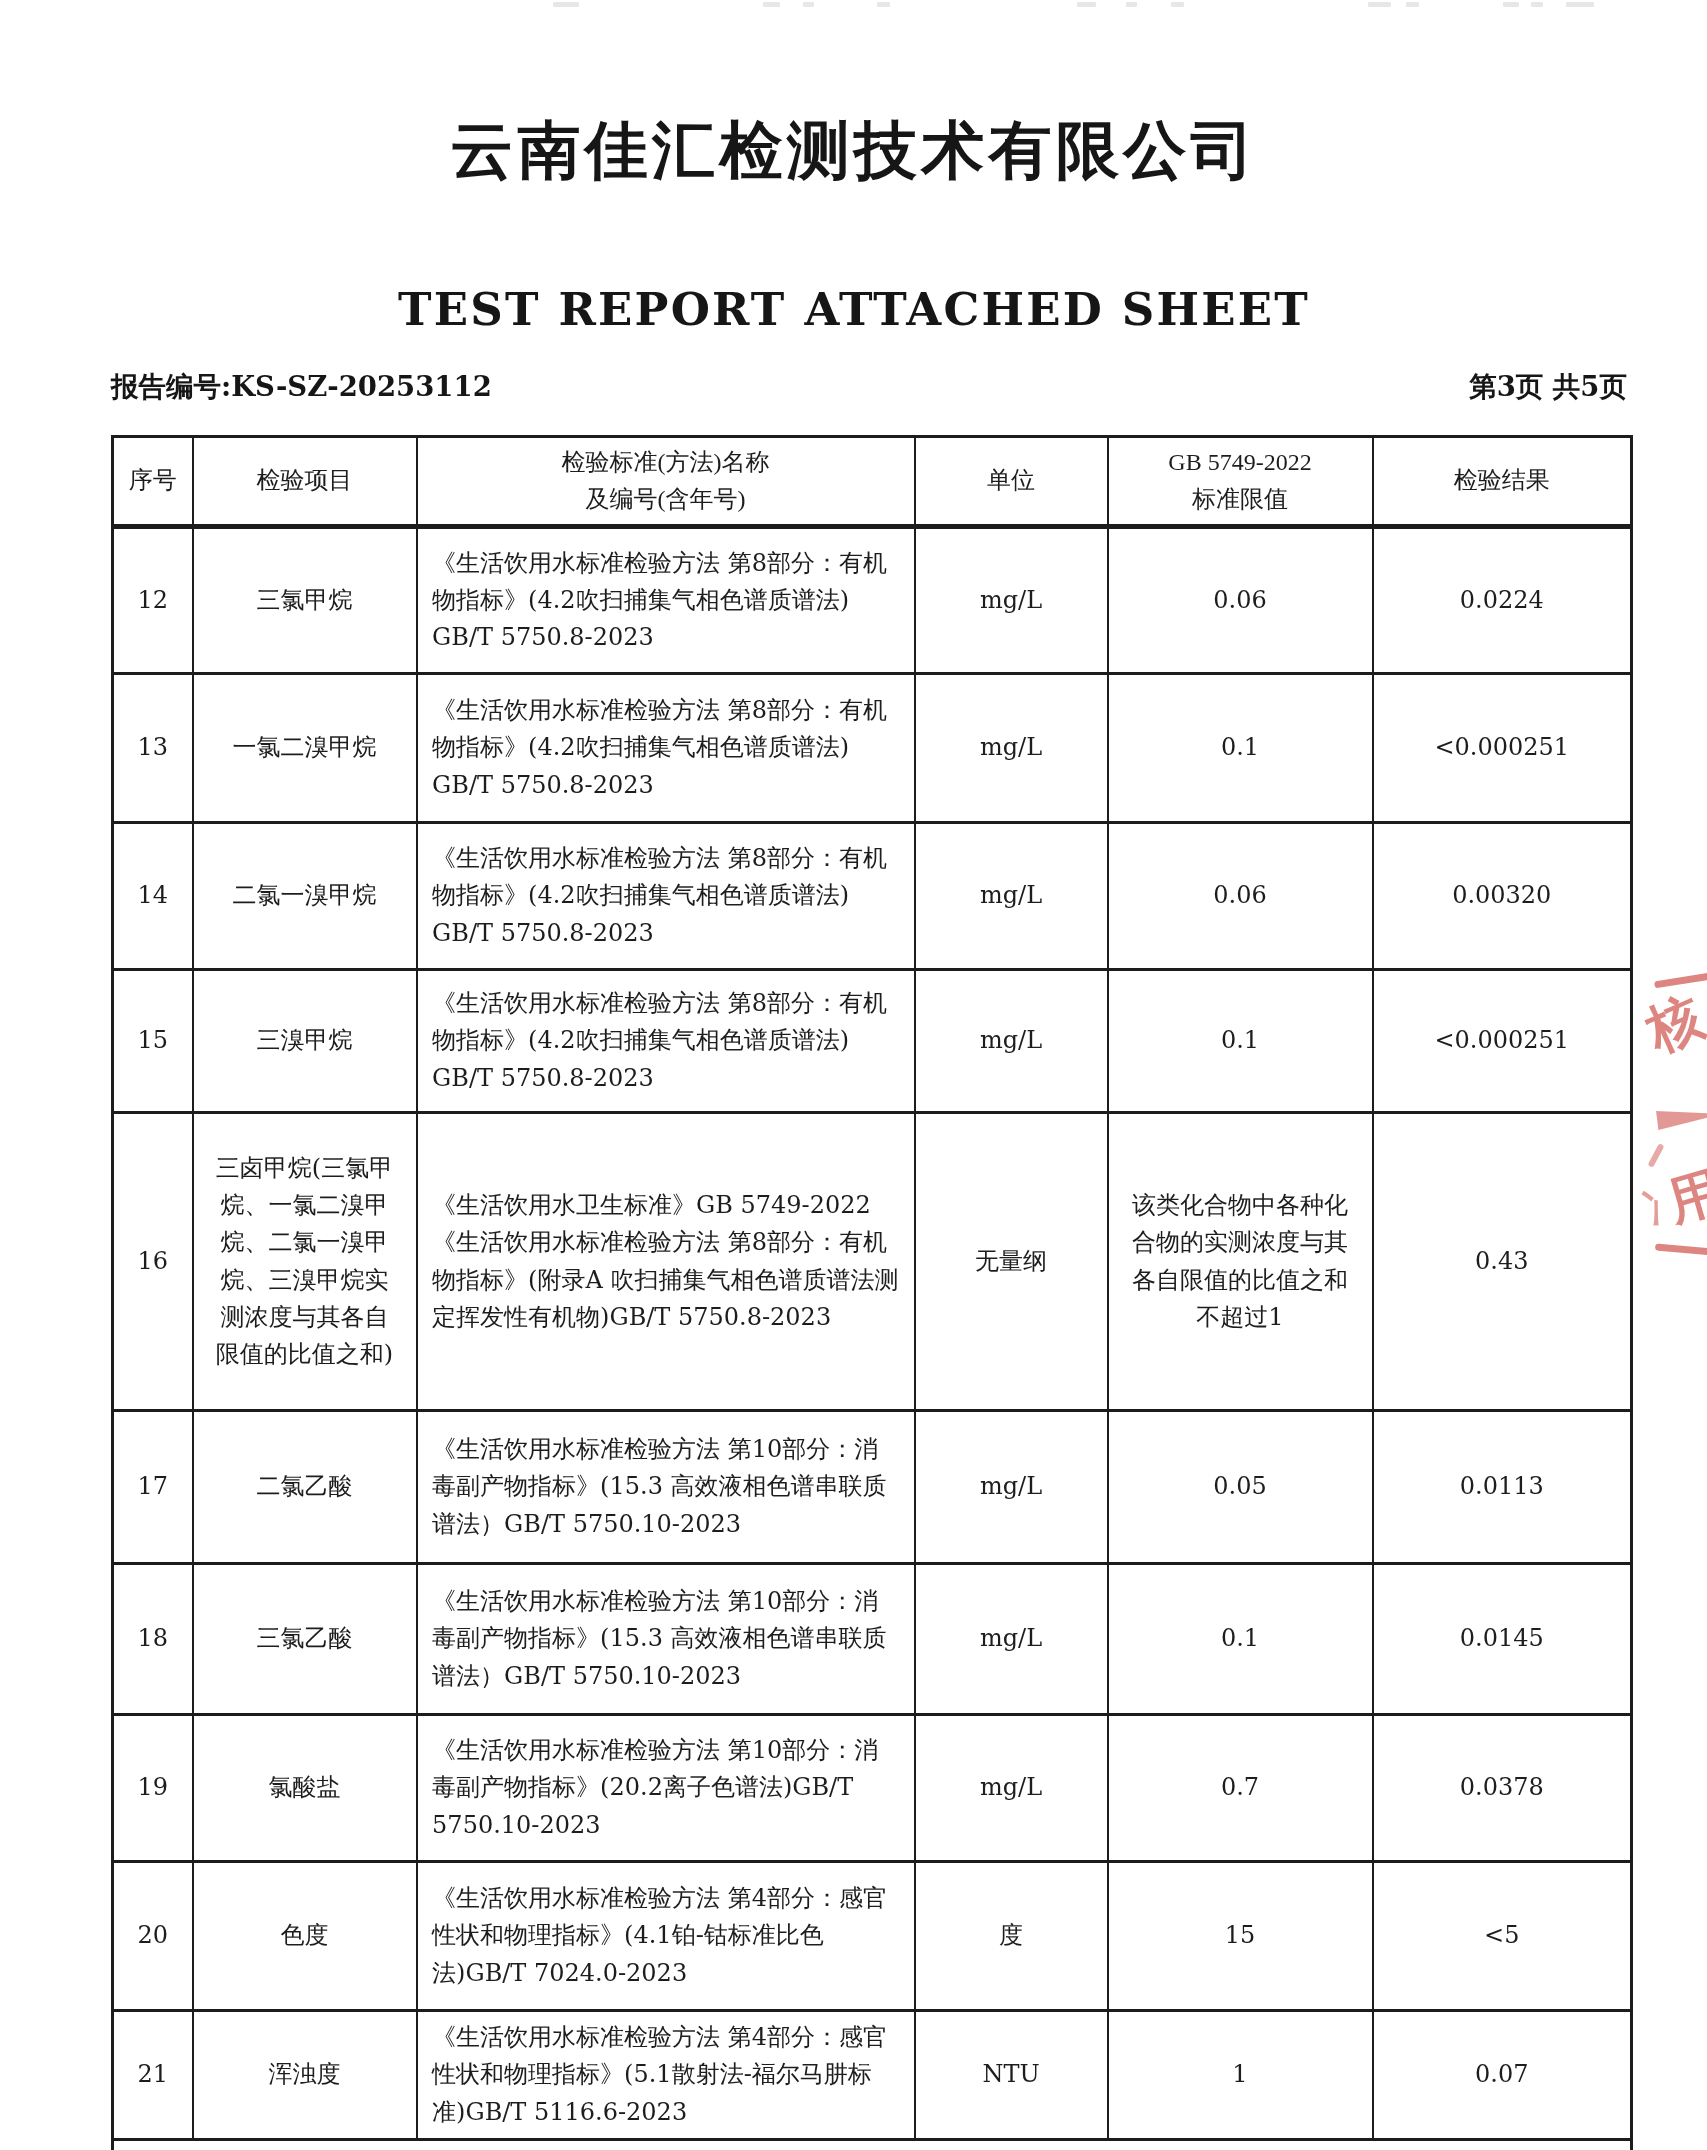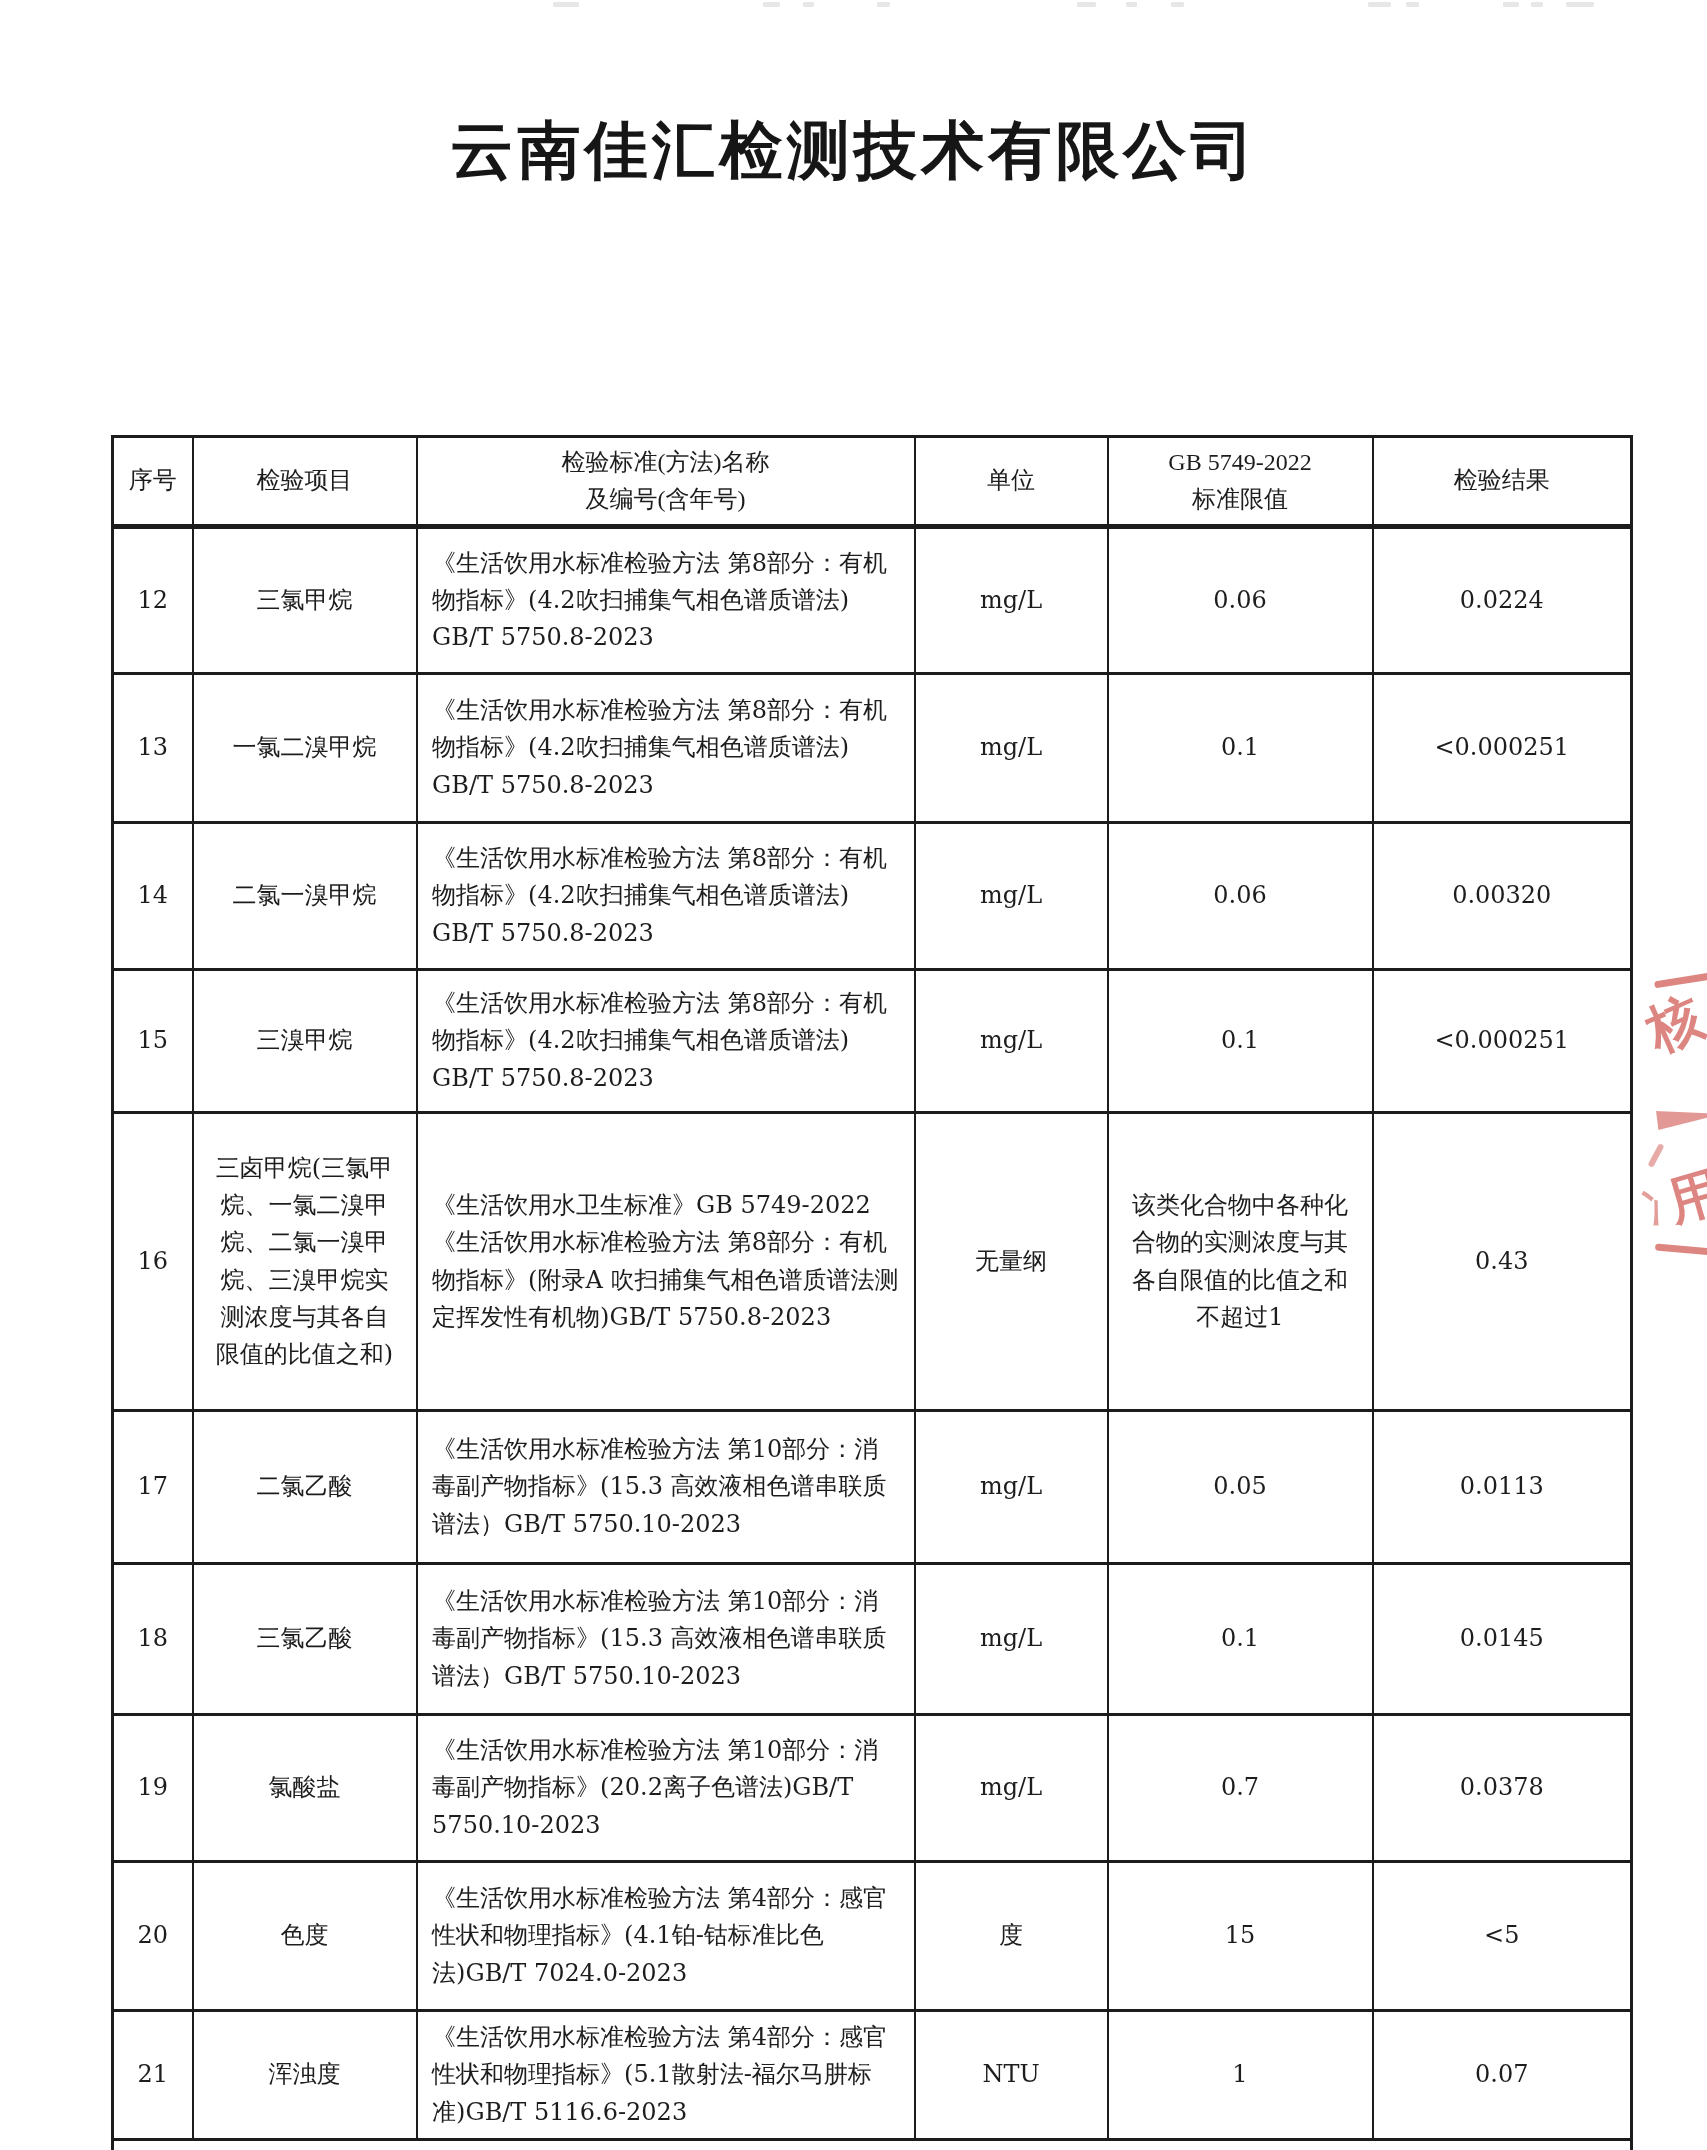--- a/index.html
+++ b/index.html
@@ -101,21 +101,26 @@
   <div class="scan-noise" style="left:1077px;width:19px;"></div>
   <div class="scan-noise" style="left:1126px;width:11.2px;"></div>
   <div class="scan-noise" style="left:1171px;width:13px;"></div>
   <div class="scan-noise" style="left:1368px;width:23px;"></div>
   <div class="scan-noise" style="left:1406px;width:13px;"></div>
   <div class="scan-noise" style="left:1503px;width:15.5px;"></div>
   <div class="scan-noise" style="left:1531px;width:12px;"></div>
   <div class="scan-noise" style="left:1566px;width:27.5px;"></div>
 
   <div class="company-title">云南佳汇检测技术有限公司</div>
-
+  <div class="doc-title-en">TEST REPORT ATTACHED SHEET</div>
+
+  <div class="report-meta">
+    <div class="report-no"><span>报告编号:</span><span>KS-SZ-20253112</span></div>
+    <div class="page-indicator">第3页 共5页</div>
+  </div>
 
   <table class="report-table">
     <colgroup>
       <col style="width:80px">
         <col style="width:224px">
         <col style="width:498px">
       <col style="width:193px">
         <col style="width:265px">
         <col style="width:259px">
     </colgroup>

